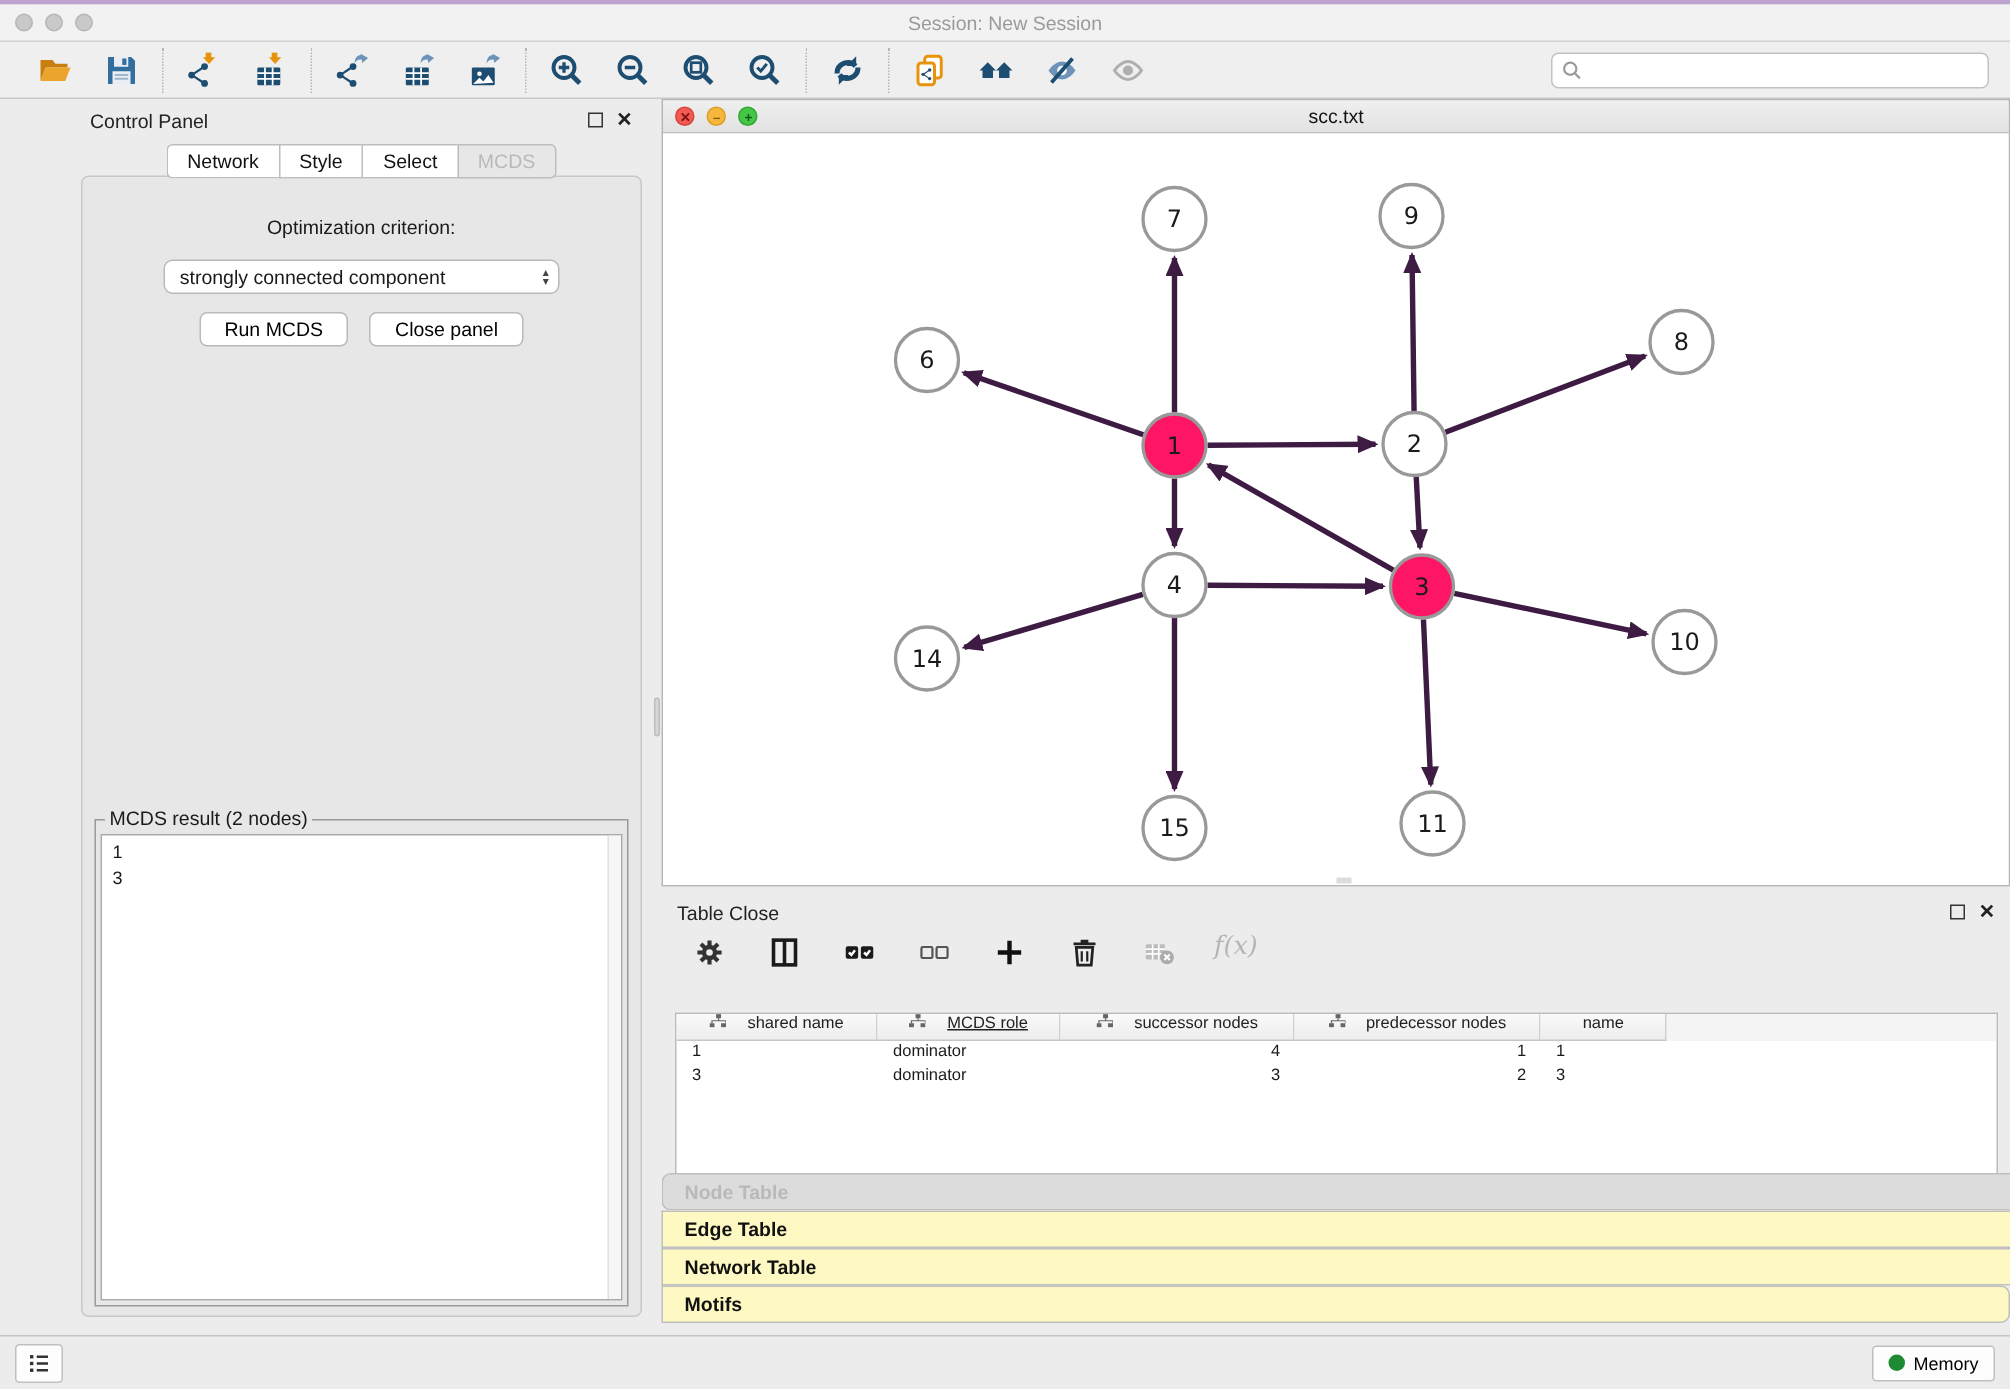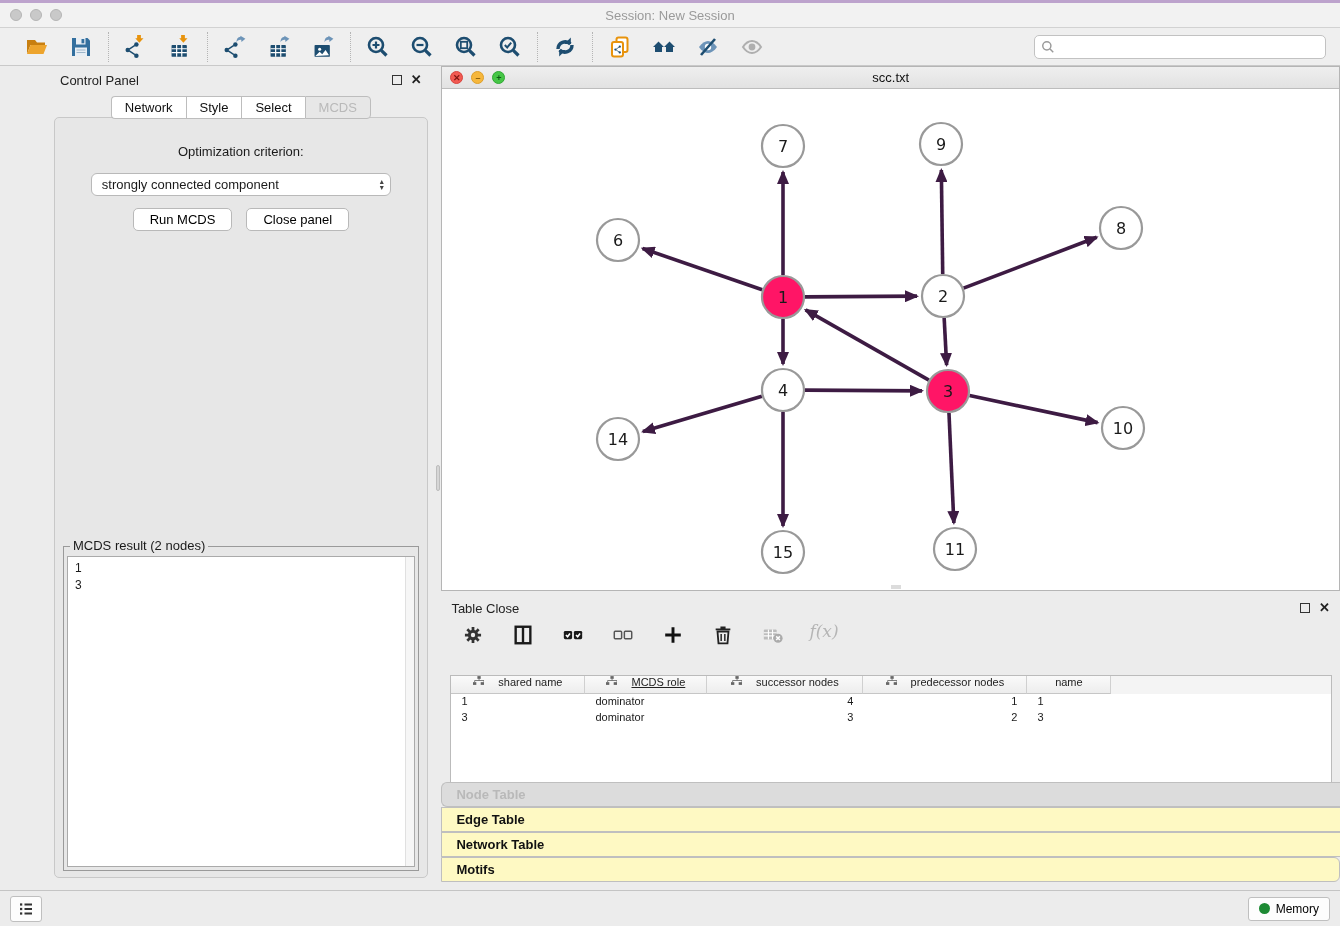--- a/index.html
+++ b/index.html
@@ -40,21 +40,21 @@
   .float-btn { width:10px; height:10px; border:1.5px solid #333; background:transparent; }
   .close-btn { font-size:13px; font-weight:bold; color:#222; line-height:10px; cursor:pointer; }
   .cp-tabs { position:absolute; left:0; right:0; top:30px; display:flex; justify-content:center; z-index:2; }
   .cp-tab { font-size:13px; padding:3px 13px; background:#fff; border:1px solid #bdbdbd; border-right:none; color:#111; cursor:pointer; }
   .cp-tab:first-child { border-top-left-radius:4px; border-bottom-left-radius:4px; }
   .cp-tab:last-child { border-right:1px solid #bdbdbd; border-top-right-radius:4px; border-bottom-right-radius:4px; }
   .cp-tab.active { background:#e7e7e7; color:#b9b9b9; }
   .cp-content { position:absolute; left:6px; right:6px; top:51px; bottom:12px;
                 background:#e7e7e7; border:1px solid #c8c8c8; border-radius:5px; padding:18px 8px 8px 8px; }
   .opt-label { text-align:center; font-size:13px; margin-top:8px; }
-  .select-box { margin:14px auto 0; width:300px; height:23px; background:#fff; border:1px solid #b9b9b9;
+  .select-box { margin:14px auto 0; width:264px; height:23px; background:#fff; border:1px solid #b9b9b9;
                 border-radius:6px; display:flex; align-items:center; padding:0 6px 0 10px; font-size:13px; cursor:pointer; }
   .select-box .stepper { margin-left:auto; display:flex; flex-direction:column; line-height:6px; font-size:8px; color:#444; }
   .btn-row { display:flex; justify-content:center; gap:14px; margin-top:12px; }
   .mac-btn { background:#fff; border:1px solid #b9b9b9; border-radius:5px; height:23px; padding:0 16px;
              font-size:13px; font-family:"Liberation Sans",sans-serif; cursor:pointer; }
   .result-fieldset { position:absolute; left:8px; right:8px; top:428px; bottom:6px;
                      border:1px solid #9a9a9a; background:#e7e7e7; }
   .result-legend { position:absolute; top:-9px; left:6px; background:#e7e7e7; padding:0 3px; font-size:13px; }
   .result-area { position:absolute; left:3px; right:3px; top:9px; bottom:3px; background:#fff;
                  border:1px solid #aaa; font-size:12px; overflow:hidden; }

